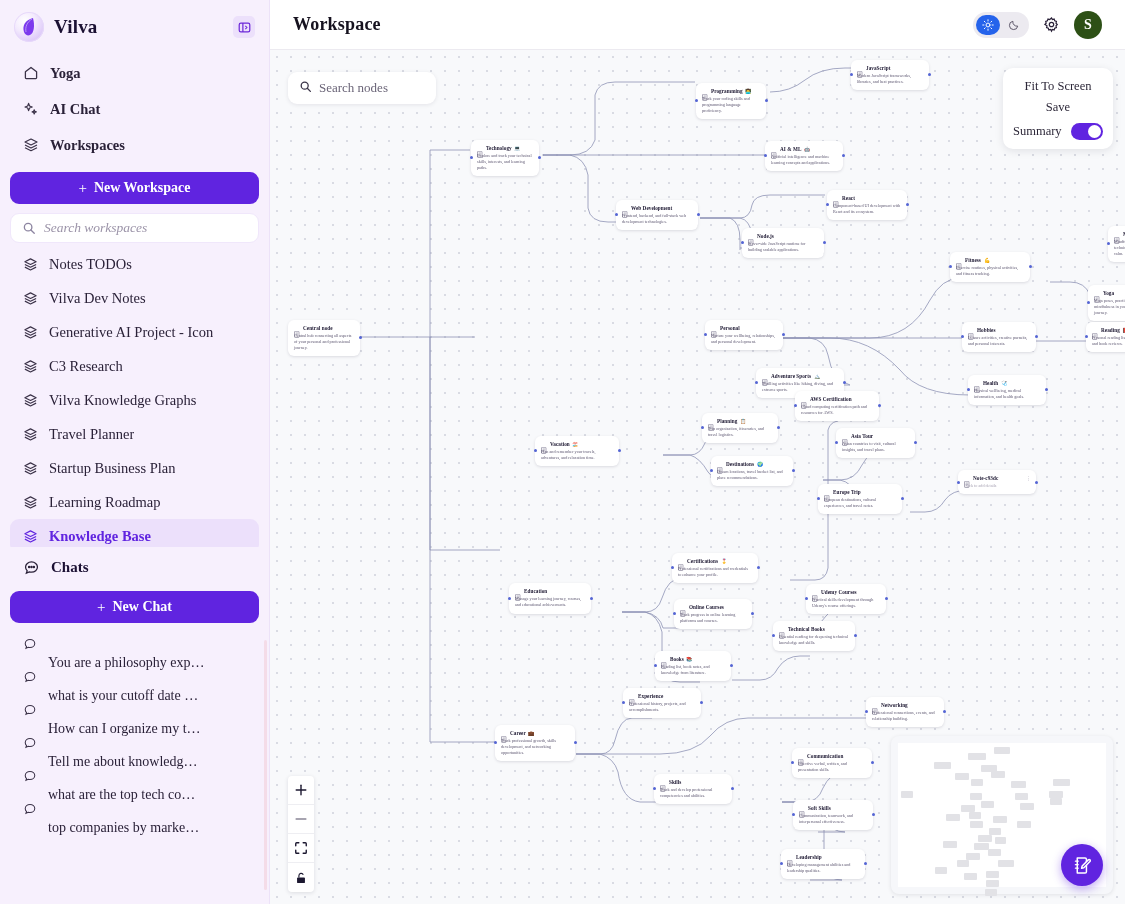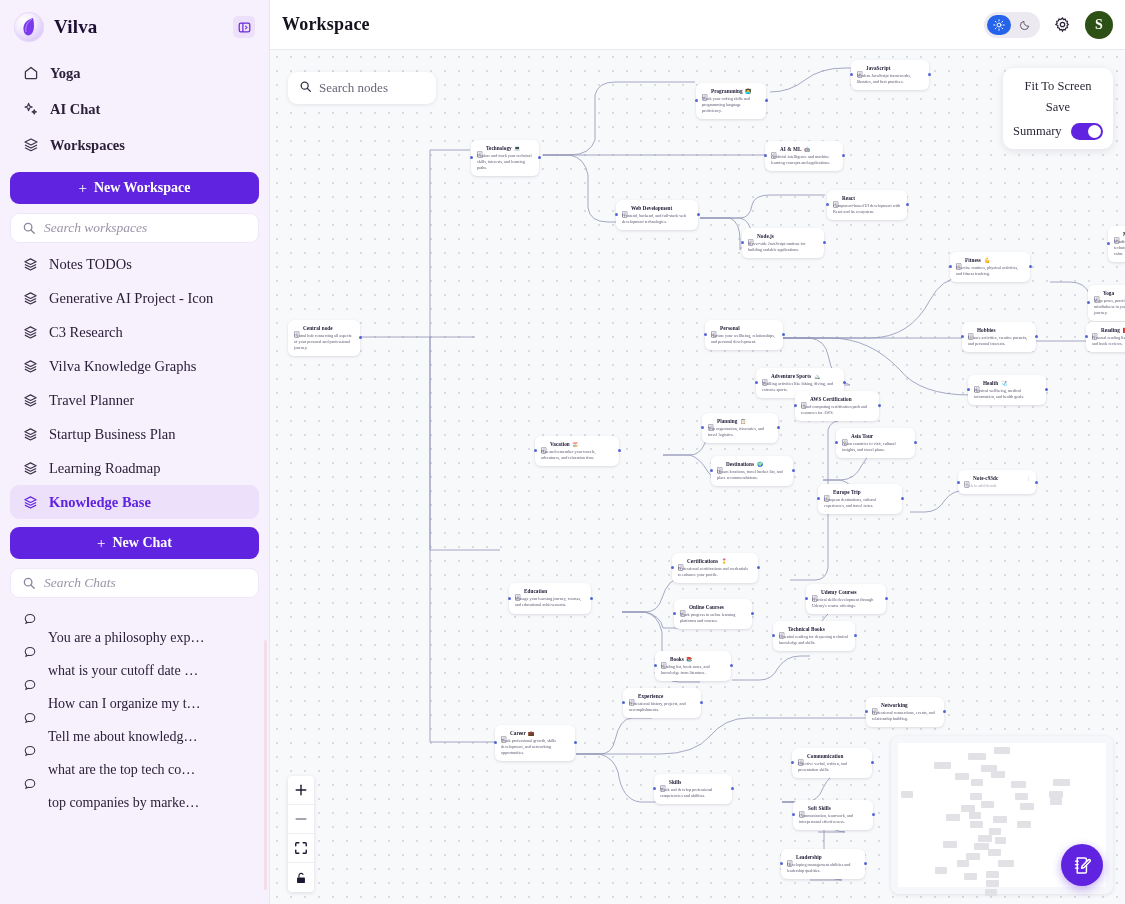--- a/index.html
+++ b/index.html
@@ -104,21 +104,21 @@
   .chat-item .lbl { white-space: nowrap; overflow: hidden; text-overflow: ellipsis; margin-top: 38px; }
   .sb-scroll {
     position:absolute; right: 2px; top: 640px; width: 3px; height: 250px;
     background: #f4dce8; border-radius: 2px;
   }
 
   
   .main { flex: 1 1 auto; display: flex; flex-direction: column; position: relative; background: #fff; }
   .topbar {
     height: 50px; border-bottom: 1px solid #eceaf0;
-    display: flex; align-items: center; padding: 0 12px; background:#fff;
+    display: flex; align-items: center; padding: 0 23px; background:#fff;
     flex: 0 0 50px;
   }
   .page-title { font-size: 18px; font-weight: 700; color: #16121f; letter-spacing:.2px;}
   .topbar-right { margin-left: auto; display: flex; align-items: center; gap: 14px; }
   .theme-toggle {
     display: flex; align-items: center; background: #eceaf0;
     border-radius: 999px; padding: 3px; gap: 2px;
   }
   .theme-opt {
     width: 24px; height: 20px; border-radius: 999px;
@@ -307,99 +307,111 @@
           <span class="lbl">Notes TODOs</span>
         </div>
         <div class="ws-item">
           <span class="ic">
             <svg width="15" height="15" viewBox="0 0 20 20" fill="none" stroke="currentColor" stroke-width="1.5" stroke-linejoin="round">
               <path d="M10 2.5l7.5 3.8L10 10 2.5 6.3z"></path>
               <path d="M2.5 10L10 13.7 17.5 10"></path>
               <path d="M2.5 13.5L10 17.2l7.5-3.7"></path>
             </svg>
           </span>
-          <span class="lbl">Generative AI Project - Icon</span>
+          <span class="lbl">Vilva Dev Notes</span>
         </div>
         <div class="ws-item">
           <span class="ic">
             <svg width="15" height="15" viewBox="0 0 20 20" fill="none" stroke="currentColor" stroke-width="1.5" stroke-linejoin="round">
               <path d="M10 2.5l7.5 3.8L10 10 2.5 6.3z"></path>
               <path d="M2.5 10L10 13.7 17.5 10"></path>
               <path d="M2.5 13.5L10 17.2l7.5-3.7"></path>
             </svg>
           </span>
-          <span class="lbl">C3 Research</span>
+          <span class="lbl">Generative AI Project - Icon</span>
         </div>
         <div class="ws-item">
           <span class="ic">
             <svg width="15" height="15" viewBox="0 0 20 20" fill="none" stroke="currentColor" stroke-width="1.5" stroke-linejoin="round">
               <path d="M10 2.5l7.5 3.8L10 10 2.5 6.3z"></path>
               <path d="M2.5 10L10 13.7 17.5 10"></path>
               <path d="M2.5 13.5L10 17.2l7.5-3.7"></path>
             </svg>
           </span>
-          <span class="lbl">Vilva Knowledge Graphs</span>
+          <span class="lbl">C3 Research</span>
         </div>
         <div class="ws-item">
           <span class="ic">
             <svg width="15" height="15" viewBox="0 0 20 20" fill="none" stroke="currentColor" stroke-width="1.5" stroke-linejoin="round">
               <path d="M10 2.5l7.5 3.8L10 10 2.5 6.3z"></path>
               <path d="M2.5 10L10 13.7 17.5 10"></path>
               <path d="M2.5 13.5L10 17.2l7.5-3.7"></path>
             </svg>
           </span>
-          <span class="lbl">Travel Planner</span>
+          <span class="lbl">Vilva Knowledge Graphs</span>
         </div>
         <div class="ws-item">
           <span class="ic">
             <svg width="15" height="15" viewBox="0 0 20 20" fill="none" stroke="currentColor" stroke-width="1.5" stroke-linejoin="round">
               <path d="M10 2.5l7.5 3.8L10 10 2.5 6.3z"></path>
               <path d="M2.5 10L10 13.7 17.5 10"></path>
               <path d="M2.5 13.5L10 17.2l7.5-3.7"></path>
             </svg>
           </span>
-          <span class="lbl">Startup Business Plan</span>
+          <span class="lbl">Travel Planner</span>
         </div>
         <div class="ws-item">
           <span class="ic">
             <svg width="15" height="15" viewBox="0 0 20 20" fill="none" stroke="currentColor" stroke-width="1.5" stroke-linejoin="round">
               <path d="M10 2.5l7.5 3.8L10 10 2.5 6.3z"></path>
               <path d="M2.5 10L10 13.7 17.5 10"></path>
               <path d="M2.5 13.5L10 17.2l7.5-3.7"></path>
             </svg>
           </span>
-          <span class="lbl">Learning Roadmap</span>
-        </div>
-        <div class="ws-item active">
+          <span class="lbl">Startup Business Plan</span>
+        </div>
+        <div class="ws-item">
           <span class="ic">
             <svg width="15" height="15" viewBox="0 0 20 20" fill="none" stroke="currentColor" stroke-width="1.5" stroke-linejoin="round">
               <path d="M10 2.5l7.5 3.8L10 10 2.5 6.3z"></path>
               <path d="M2.5 10L10 13.7 17.5 10"></path>
               <path d="M2.5 13.5L10 17.2l7.5-3.7"></path>
             </svg>
           </span>
+          <span class="lbl">Learning Roadmap</span>
+        </div>
+        <div class="ws-item active">
+          <span class="ic">
+            <svg width="15" height="15" viewBox="0 0 20 20" fill="none" stroke="currentColor" stroke-width="1.5" stroke-linejoin="round">
+              <path d="M10 2.5l7.5 3.8L10 10 2.5 6.3z"></path>
+              <path d="M2.5 10L10 13.7 17.5 10"></path>
+              <path d="M2.5 13.5L10 17.2l7.5-3.7"></path>
+            </svg>
+          </span>
           <span class="lbl">Knowledge Base</span>
         </div>
       </div>
 
+    <div class="chat-head">
+      <span class="ic">
+        <svg width="17" height="17" viewBox="0 0 20 20" fill="none" stroke="currentColor" stroke-width="1.5">
+            <path d="M3 9.5c0-3.3 3.1-6 7-6s7 2.7 7 6-3.1 6-7 6c-.9 0-1.8-.14-2.6-.4L4 16.5l.9-2.6C3.7 12.8 3 11.2 3 9.5z"></path>
+            <circle cx="7.2" cy="9.5" r=".7" fill="currentColor"></circle>
+            <circle cx="10" cy="9.5" r=".7" fill="currentColor"></circle>
+            <circle cx="12.8" cy="9.5" r=".7" fill="currentColor"></circle>
+          </svg>
+      </span>
+      <span>Chats</span>
+    </div>
 
     <div class="primary-btn">
       <span class="plus">+</span>
       <span>New Chat</span>
     </div>
 
-    <div class="search-box">
-      <span class="ic">
-        <svg width="14" height="14" viewBox="0 0 16 16" fill="none" stroke="currentColor" stroke-width="1.5">
-            <circle cx="7" cy="7" r="4.3"></circle>
-            <line x1="10.2" y1="10.2" x2="14" y2="14" stroke-linecap="round"></line>
-          </svg>
-      </span>
-      <input placeholder="Search Chats" style="">
-    </div>
 
     <div class="chat-list" id="chat-list">
         <div class="chat-item">
           <span class="ic">
             <svg width="14" height="14" viewBox="0 0 20 20" fill="none" stroke="currentColor" stroke-width="1.5">
               <path d="M3.2 9.3c0-3.2 3-5.8 6.8-5.8s6.8 2.6 6.8 5.8-3 5.8-6.8 5.8c-.9 0-1.7-.13-2.5-.38L4.2 16.2l.85-2.5C3.85 12.6 3.2 11 3.2 9.3z"></path>
             </svg>
           </span>
           <span class="lbl">You are a philosophy exp…</span>
         </div>

